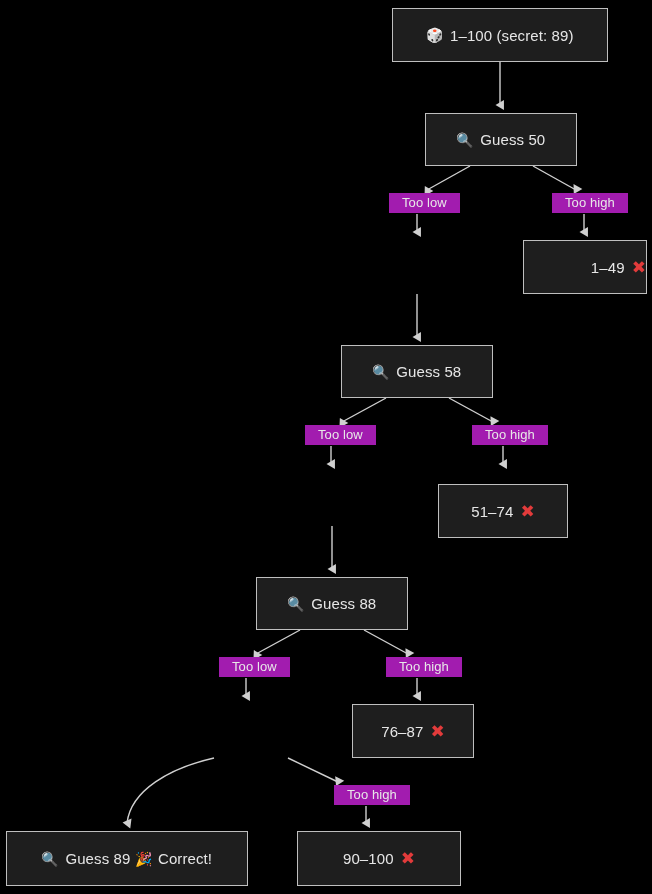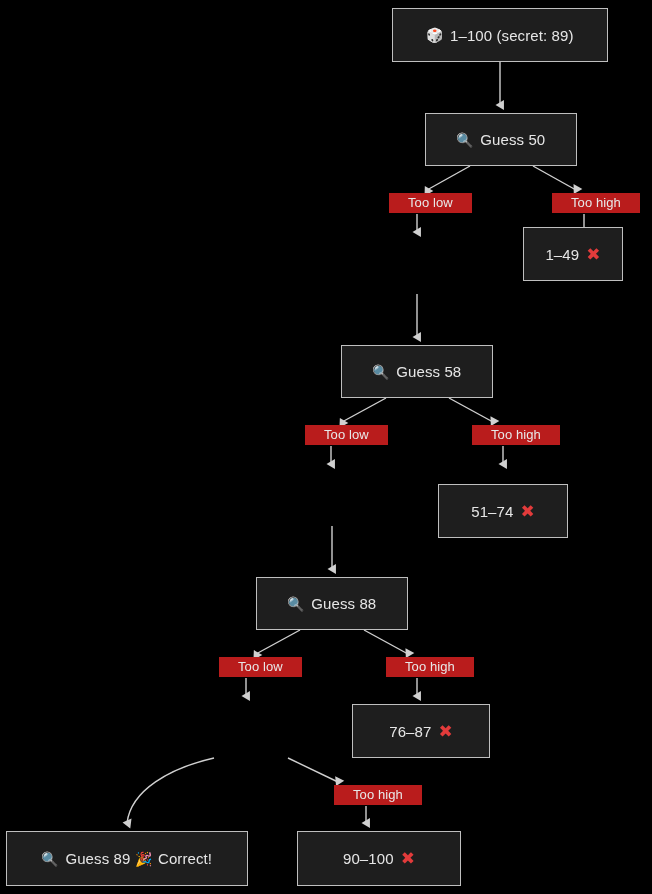--- a/index.html
+++ b/index.html
@@ -47,26 +47,26 @@
     margin-left: 7px;
     color: #e23b3b;
     font-family: "DejaVu Sans", sans-serif;
     font-size: 17px;
     font-weight: bold;
     line-height: 1;
   }
   .edge-label {
     position: absolute;
     box-sizing: border-box;
-    background: #b91c1c;
+    background: #a21caf;
     color: #e8e8e8;
     font-size: 13px;
     height: 20px;
     line-height: 20px;
-    padding: 0 19px;
+    padding: 0 13px;
     white-space: nowrap;
     letter-spacing: 0.1px;
   }
 </style>
 </head>
 <body>
 
 <div id="canvas">
 
   <svg id="edge-layer" viewBox="0 0 652 894" width="652" height="894">
@@ -101,21 +101,21 @@
     <span class="emoji lead-emoji">🎲</span>
     <span>1–100 (secret: 89)</span>
   </div>
 
   <div class="node" style="left:425px; top:113px; width:152px; height:53px;">
     <span class="emoji lead-emoji">🔍</span>
     <span>Guess 50</span>
   </div>
 
 
-  <div class="node" style="left:523px; top:227px; width:100px; height:54px;">
+  <div class="node" style="left:523px; top:240px; width:124px; height:54px;justify-content:flex-end;">
     <span>1–49</span>
     <span class="tail-mark">✖</span>
   </div>
 
   <div class="node" style="left:341px; top:345px; width:152px; height:53px;">
     <span class="emoji lead-emoji">🔍</span>
     <span>Guess 58</span>
   </div>
 
 
@@ -123,21 +123,21 @@
     <span>51–74</span>
     <span class="tail-mark">✖</span>
   </div>
 
   <div class="node" style="left:256px; top:577px; width:152px; height:53px;">
     <span class="emoji lead-emoji">🔍</span>
     <span>Guess 88</span>
   </div>
 
 
-  <div class="node" style="left:352px; top:704px; width:138px; height:54px;">
+  <div class="node" style="left:352px; top:704px; width:122px; height:54px;">
     <span>76–87</span>
     <span class="tail-mark">✖</span>
   </div>
 
   <div class="node" style="left:6px; top:831px; width:242px; height:55px;">
     <span class="emoji lead-emoji">🔍</span>
     <span>Guess 89</span>
     <span class="emoji mid-emoji">🎉</span>
     <span>Correct!</span>
   </div>

